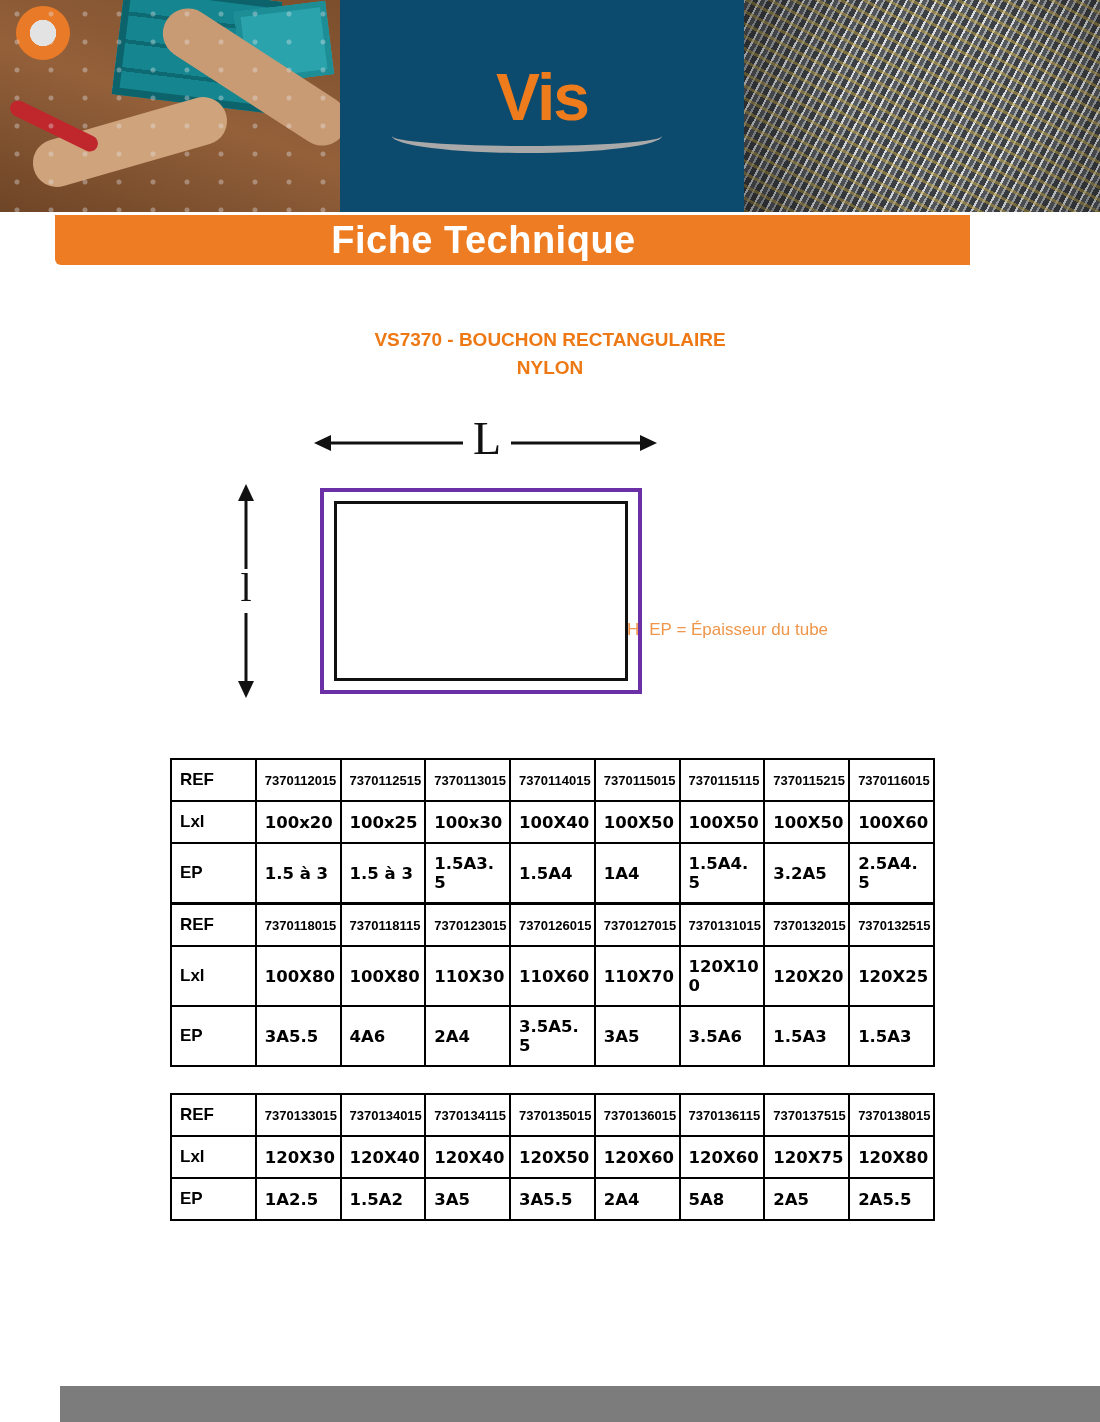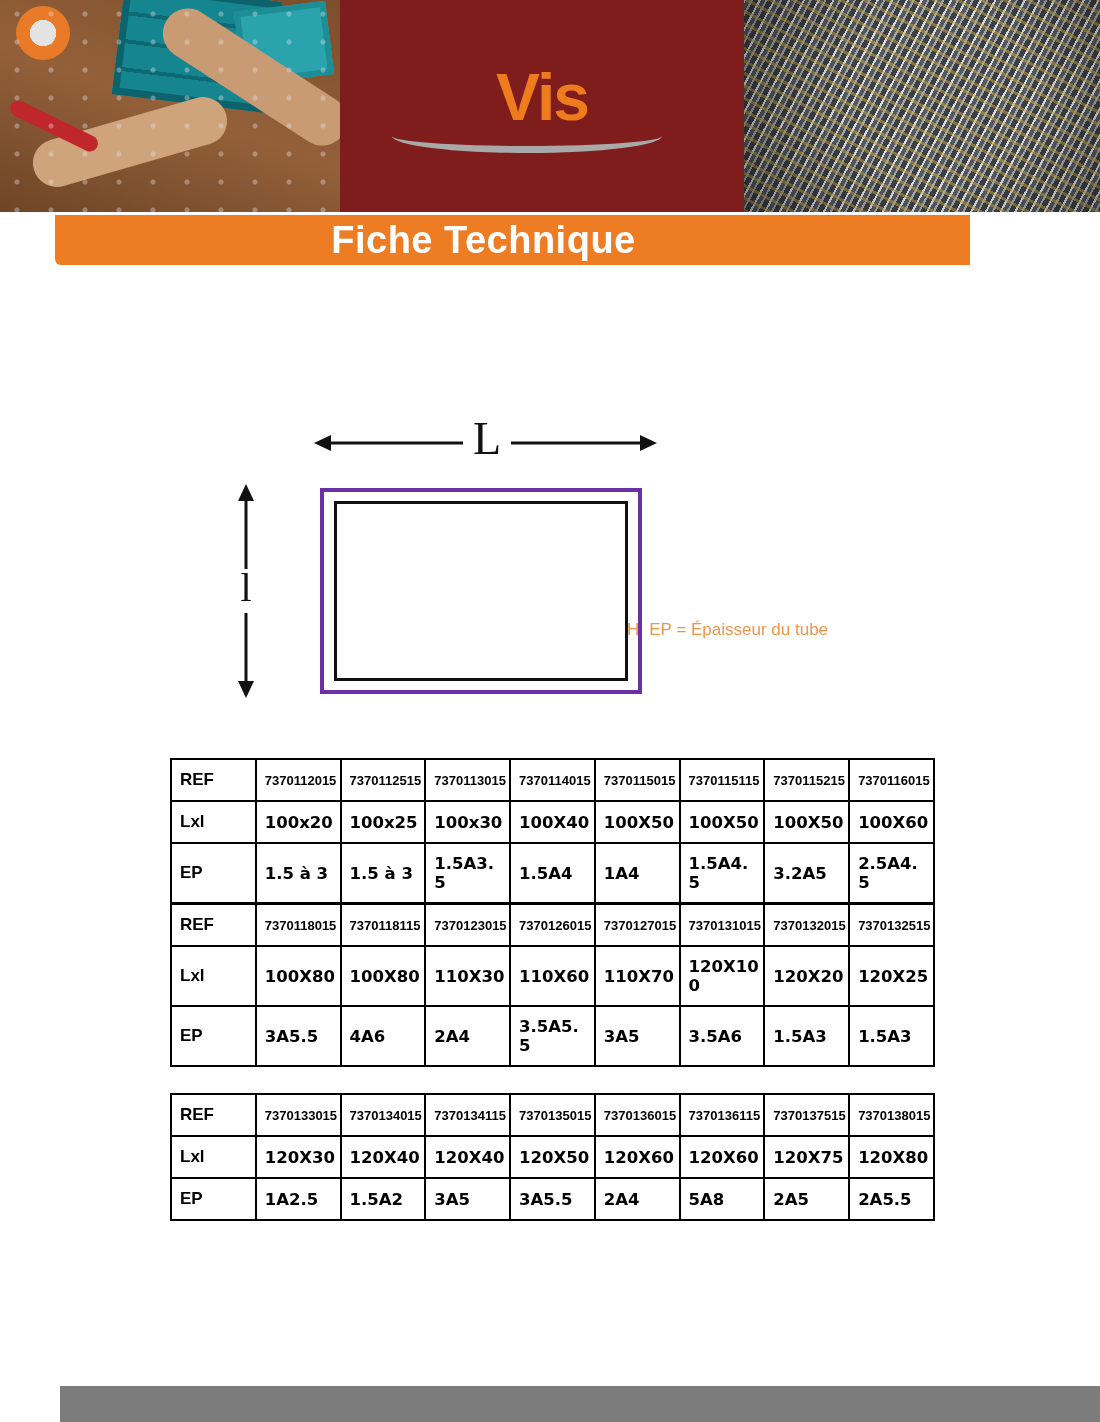--- a/index.html
+++ b/index.html
@@ -28,21 +28,21 @@
     background:#c0272d; transform: rotate(26deg); border-radius:8px; }
   .photo-right { left: 744px; width: 356px;
     background-image:
       repeating-linear-gradient(28deg, rgba(200,170,70,.5) 0 3px, transparent 3px 11px),
       repeating-linear-gradient(118deg, #d7dbe0 0 2px, #55585c 2px 6px, #a3a8ad 6px 8px, #3c3f43 8px 13px); }
   .photo-right::after { content:""; position:absolute; inset:0;
     background: radial-gradient(circle at 55% 45%, transparent 40%, rgba(0,0,0,.38)); }
 
   
   .logo-area { position:absolute; left:340px; top:0; width:404px; height:212px;
-    display:flex; flex-direction:column; align-items:center; justify-content:center; background:#7f1d1d; }
+    display:flex; flex-direction:column; align-items:center; justify-content:center; background:#0c4a6e; }
   .logo-line { display:flex; align-items:baseline; }
   .logo-vis { font-size:66px; font-weight:bold; color:#ee7b1c; letter-spacing:-2px; }
   .logo-express { font-size:42px; font-weight:bold; font-style:italic; color:#ee7b1c; letter-spacing:-1px; }
   .logo-swoosh { width:270px; height:34px; border-bottom:7px solid #a9a9a9;
     border-radius:50%; margin-top:-16px; margin-left:-30px; }
 
   
   .banner { position:absolute; left:55px; top:215px; width:915px; height:50px;
     background:#ed7c23; border-radius:0 0 0 6px;
     display:flex; align-items:center; justify-content:center; padding-right:58px; }
@@ -102,20 +102,24 @@
     </div>
     <div class="logo-swoosh"></div>
   </div>
 
   <div class="photo photo-right"></div>
 
   <div class="banner">
     <span class="banner-text">Fiche Technique</span>
   </div>
 
+  <div class="prod-title">
+    <div>VS7370 - BOUCHON RECTANGULAIRE</div>
+    <div>NYLON</div>
+  </div>
 
   <div class="diagram">
     <svg class="h-arrow" width="345" height="22" viewBox="0 0 345 22">
       <line x1="15" y1="11" x2="150" y2="11" stroke="#111" stroke-width="3"></line>
       <line x1="198" y1="11" x2="330" y2="11" stroke="#111" stroke-width="3"></line>
       <polygon points="1,11 18,3 18,19" fill="#111"></polygon>
       <polygon points="344,11 327,3 327,19" fill="#111"></polygon>
     </svg>
     <div class="dim-L">L</div>
 

